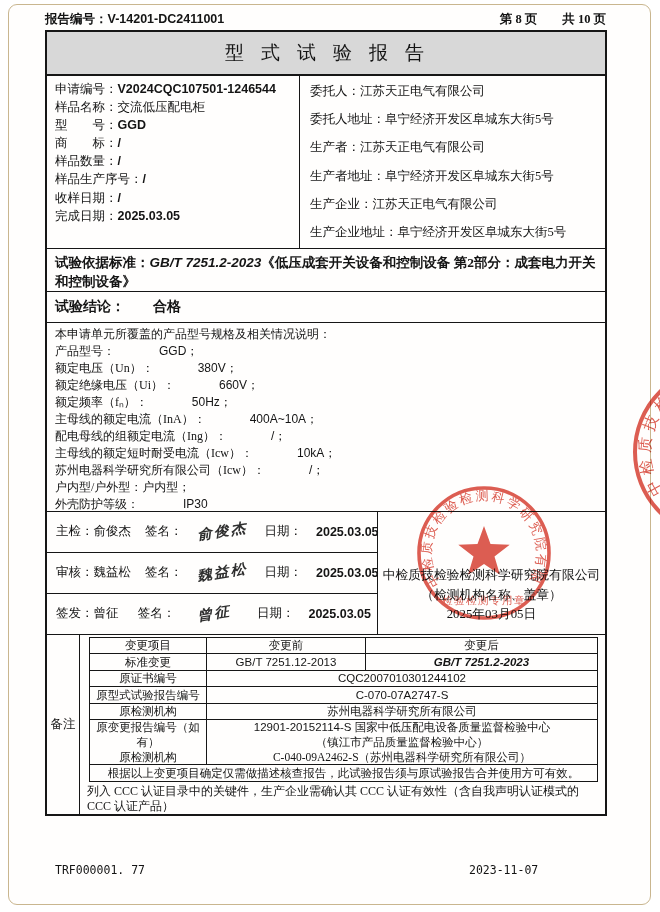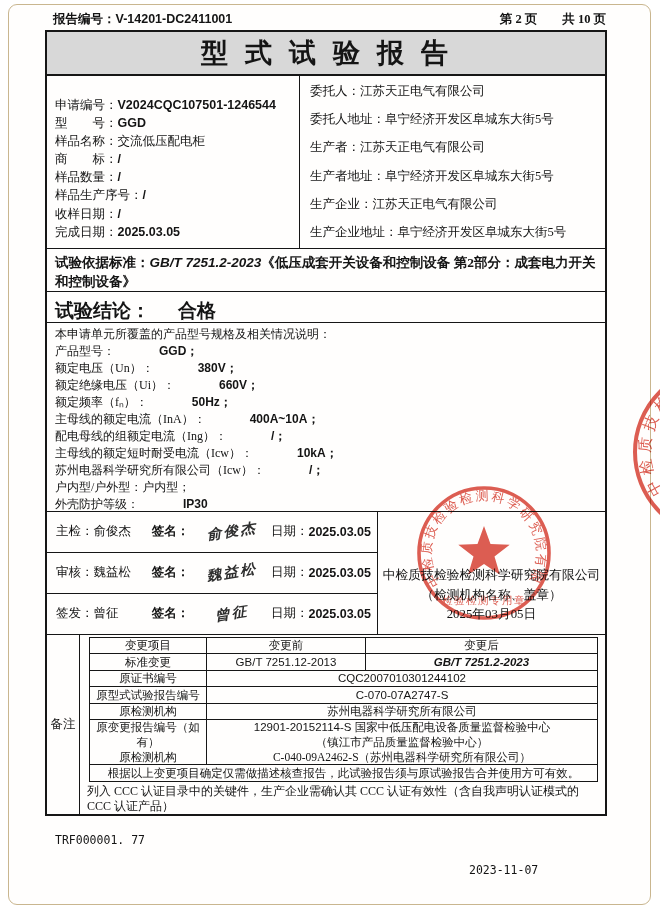--- a/index.html
+++ b/index.html
@@ -3,105 +3,105 @@
 <meta charset="utf-8">
 <style>
   html,body{margin:0;padding:0;background:#ffffff;}
   .page{position:relative;width:660px;height:912px;background:#ffffff;
         font-family:"Liberation Serif",serif;color:#141414;overflow:hidden;}
   .paper{position:absolute;left:8px;top:4px;right:9px;bottom:7px;
          border:1px solid #c9b68f;border-radius:9px;background:#fffefd;}
   .lat{font-family:"Liberation Sans",sans-serif;}
   
   .hdr{position:absolute;top:11px;left:45px;right:54px;display:flex;
-       justify-content:space-between;font-size:12.5px;font-weight:700;margin-left:8px;}
+       justify-content:space-between;font-size:12.5px;font-weight:700;}
   .hdr .lbl{font-weight:700;}
   
   .title-box{position:absolute;top:30px;left:45px;width:562px;height:46px;
        box-sizing:border-box;background:#d8d8d8;border:2.5px solid #161616;
        display:flex;align-items:center;justify-content:center;}
-  .title-box .t{font-size:27px;font-weight:700;letter-spacing:17px;padding-left:14px;}
+  .title-box .t{font-size:19px;font-weight:400;letter-spacing:17px;padding-left:14px;}
   
   .main-box{position:absolute;top:74px;left:45px;width:562px;height:742px;
        box-sizing:border-box;border:2.5px solid #161616;display:flex;flex-direction:column;}
   .sec-info{height:173px;box-sizing:border-box;display:flex;border-bottom:1.5px solid #161616;}
   .info-left{width:253px;box-sizing:border-box;border-right:1.5px solid #161616;
-       padding:21px 6px 0 8px;}
+       padding:5px 6px 0 8px;}
   .info-left .row{height:18.1px;font-size:12.5px;white-space:nowrap;overflow:hidden;}
   .info-right{flex:1;box-sizing:border-box;padding:7px 8px 7px 10px;display:flex;
        flex-direction:column;justify-content:space-between;}
   .info-right .row{font-size:12.5px;white-space:nowrap;overflow:hidden;}
   .val{font-family:"Liberation Sans",sans-serif;font-weight:700;}
   .sec-standard{height:43px;box-sizing:border-box;border-bottom:1.5px solid #161616;
        padding:4px 8px 0 8px;font-size:13.5px;line-height:19px;}
   .sec-standard .lbl{font-weight:700;}
   .sec-standard .code{font-family:"Liberation Sans",sans-serif;font-weight:700;font-style:italic;}
   .sec-standard .nm{font-weight:700;}
   .sec-conclusion{height:31px;box-sizing:border-box;border-bottom:1.5px solid #161616;
-       padding:6px 5px 0 8px;font-size:19px;}
+       padding:6px 5px 0 8px;font-size:14px;}
   .sec-conclusion .lbl{font-weight:700;}
   .sec-conclusion .v{font-weight:700;margin-left:28px;}
   .sec-product{height:189px;box-sizing:border-box;border-bottom:1.5px solid #161616;
        padding:3px 8px 0 8px;font-size:12px;line-height:17px;}
-  .sec-product .pv{font-family:"Liberation Sans",sans-serif;font-weight:700;padding-left:44px;}
+  .sec-product .pv{font-family:"Liberation Sans",sans-serif;font-weight:400;padding-left:44px;}
   .sec-sign{height:123px;box-sizing:border-box;display:flex;border-bottom:1.5px solid #161616;}
   .sign-left{width:331px;box-sizing:border-box;border-right:1.5px solid #161616;
        display:flex;flex-direction:column;}
   .sign-row{flex:1;display:flex;align-items:center;padding:0 6px 0 9px;font-size:12.5px;
-       border-bottom:1.5px solid #161616;white-space:nowrap;}
+       border-bottom:1.5px solid #161616;white-space:nowrap;gap:14px;}
   .sign-row:last-child{border-bottom:none;}
   .sign-row .who{width:96px;}
-  .sign-row .sgl{margin-right:8px;font-weight:bold;}
+  .sign-row .sgl{margin-right:1px;}
   .script{display:inline-block;width:72px;font-weight:700;font-size:15px;color:#2e2e2e;
        transform:rotate(-9deg) skewX(-16deg) scaleY(.92);letter-spacing:2px;text-align:center;}
   .sign-row .dt{margin-left:2px;}
   .sign-right{flex:1;display:flex;flex-direction:column;justify-content:flex-end;
        align-items:center;text-align:center;padding-bottom:9px;font-size:12.8px;line-height:19.5px;}
   .sec-remarks{flex:1;display:flex;box-sizing:border-box;}
   .remark-label{width:33px;box-sizing:border-box;border-right:1.5px solid #161616;
        display:flex;align-items:center;justify-content:center;font-size:12.5px;}
   .remark-body{flex:1;box-sizing:border-box;padding:2px 4px 0 0;}
   table.chg{border-collapse:collapse;width:509px;margin-left:9px;font-size:11.5px;
        text-align:center;table-layout:fixed;}
   table.chg td{border:1.3px solid #161616;padding:0 3px;line-height:14.6px;height:15.5px;
        overflow:hidden;}
   table.chg .c1{width:110px;}
   table.chg .c2{width:152px;margin-left:33px;}
   .sans{font-family:"Liberation Sans",sans-serif;}
   .bi{font-weight:700;font-style:italic;}
   .footnote{font-size:12px;line-height:15.2px;margin:2px 0 0 7px;padding-right:2px;}
   
-  .foot-left{position:absolute;left:55px;top:833px;font-family:"DejaVu Sans Mono",monospace;font-size:11.5px;}
+  .foot-left{position:absolute;left:55px;top:863px;font-family:"DejaVu Sans Mono",monospace;font-size:11.5px;}
   .foot-right{position:absolute;left:469px;top:863px;font-family:"DejaVu Sans Mono",monospace;font-size:11.5px;}
   
   .stamps{position:absolute;left:0;top:0;width:660px;height:912px;pointer-events:none;
        mix-blend-mode:multiply;opacity:.82;}
 </style>
 </head>
 <body>
 
 <div class="page">
   <div class="paper"></div>
 
   <div class="hdr">
     <div><span class="lbl">报告编号：</span><span class="lat">V-14201-DC2411001</span></div>
-    <div>第 2 页　　共 10 页</div>
+    <div>第 8 页　　共 10 页</div>
   </div>
 
   <div class="title-box">
     <div class="t">型式试验报告</div>
   </div>
 
   <div class="main-box">
 
     <div class="sec-info">
       <div class="info-left">
         <div class="row"><span>申请编号：</span><span class="val">V2024CQC107501-1246544</span></div>
+        <div class="row"><span>样品名称：</span><span>交流低压配电柜</span></div>
         <div class="row"><span>型　　号：</span><span class="val">GGD</span></div>
-        <div class="row"><span>样品名称：</span><span>交流低压配电柜</span></div>
         <div class="row"><span>商　　标：</span><span class="val">/</span></div>
         <div class="row"><span>样品数量：</span><span class="val">/</span></div>
         <div class="row"><span>样品生产序号：</span><span class="val">/</span></div>
         <div class="row"><span>收样日期：</span><span class="val">/</span></div>
         <div class="row"><span>完成日期：</span><span class="val">2025.03.05</span></div>
       </div>
       <div class="info-right">
         <div class="row"><span>委托人：</span><span>江苏天正电气有限公司</span></div>
         <div class="row"><span>委托人地址：</span><span>阜宁经济开发区阜城东大街5号</span></div>
         <div class="row"><span>生产者：</span><span>江苏天正电气有限公司</span></div>

